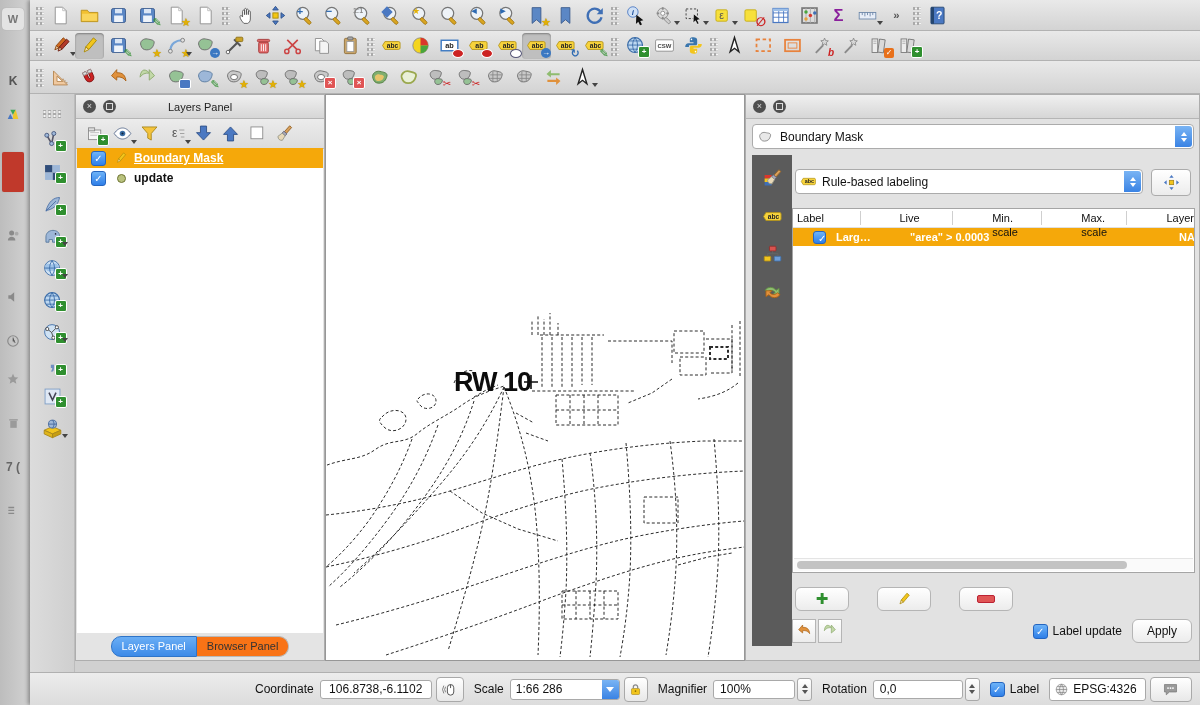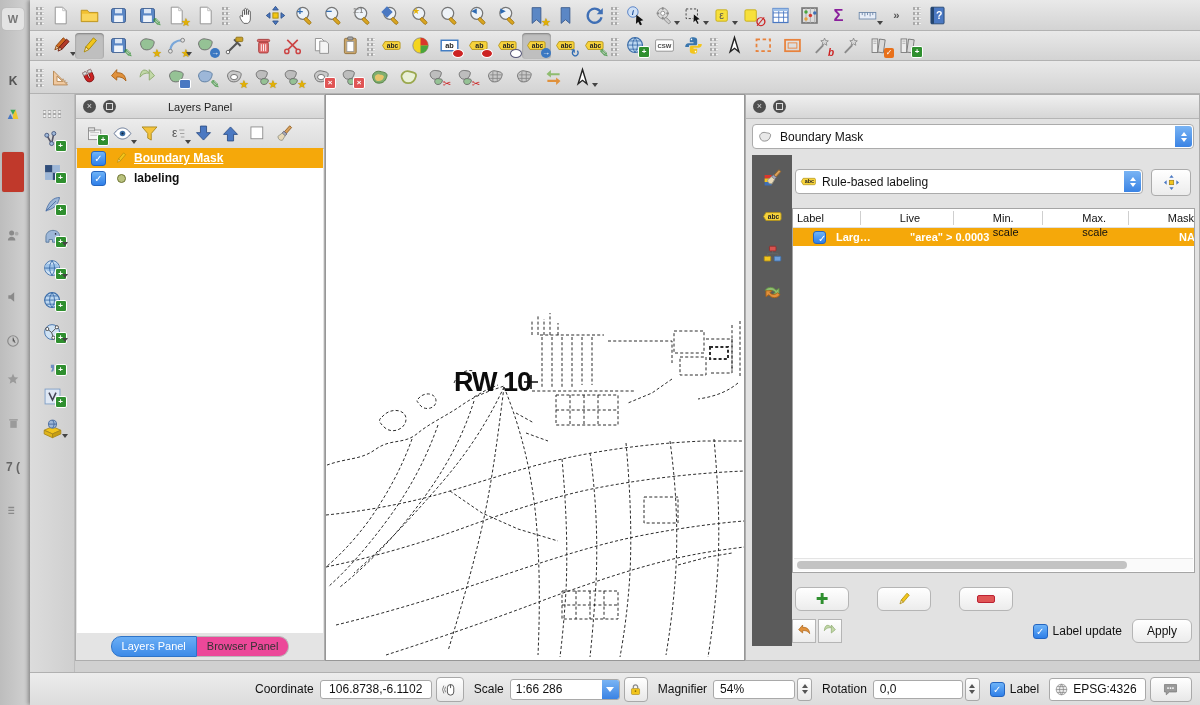--- a/index.html
+++ b/index.html
@@ -77,21 +77,21 @@
   .lp-list{position:absolute;top:53px;left:1px;right:1px;bottom:27px;background:#fff;}
   .lrow{height:20px;display:flex;align-items:center;font-size:12px;color:#111;padding-left:14px;}
   .lrow.sel{color:#fff;font-weight:bold;}
   .lrow.sel .lname{text-decoration:underline;}
   .lrow .lname{margin-left:6px;}
   .cbx{width:13px;height:13px;border-radius:3px;background:linear-gradient(#6db3f8,#2f7fe8);border:1px solid #2465c0;
     color:#fff;font-size:10px;line-height:13px;text-align:center;flex:none;}
   .lmark{width:14px;height:14px;margin-left:8px;flex:none;display:flex;align-items:center;justify-content:center;}
   .dotmark{width:7px;height:7px;border-radius:50%;background:#b9c27e;border:1px solid #6e7433;}
   .lp-tabs{position:absolute;left:0;right:0;bottom:3px;display:flex;justify-content:center;}
-  .seg{height:19px;line-height:19px;font-size:11px;padding:0 10px;background:#ec4899;border:1px solid #b9b9b9;color:#333;}
+  .seg{height:19px;line-height:19px;font-size:11px;padding:0 10px;background:#f97316;border:1px solid #b9b9b9;color:#333;}
   .seg.first{border-radius:10px 0 0 10px;}
   .seg.last{border-radius:0 10px 10px 0;border-left:none;}
   .seg.active{background:linear-gradient(#6aaef5,#3c8ae8);color:#fff;border-color:#2e74c8;}
 
   
   .map{position:absolute;left:295px;top:0;width:420px;height:567px;background:#fff;border:1px solid #979797;box-sizing:border-box;}
   .map svg{display:block;}
 
   
   .style-dock{left:715px;top:0;width:455px;height:567px;background:#e2e2e2;}
@@ -1140,21 +1140,21 @@
                   <use href="#g-pencil"></use>
                 </svg>
             </span>
             <span class="lname">Boundary Mask</span>
           </div>
           <div class="lrow" style="font-weight:bold;">
             <span class="cbx">✓</span>
             <span class="lmark">
                 <span class="dotmark"></span>
               </span>
-            <span class="lname">labeling</span>
+            <span class="lname">update</span>
           </div>
         </div>
         <div class="lp-tabs">
           <span class="seg first active">Layers Panel</span>
           <span class="seg last">Browser Panel</span>
         </div>
       </div>
 
       <div class="map">
         <svg width="418" height="565" viewBox="0 0 418 565">
@@ -1272,21 +1272,21 @@
                 </svg>
             </div>
           </div>
 
           <div class="rules">
             <div class="rhead">
               <span class="c1">Label</span>
               <span class="c2">Live</span>
               <span class="c3">Min. scale</span>
               <span class="c4">Max. scale</span>
-              <span class="c5" style="border-right:none">Mask</span>
+              <span class="c5" style="border-right:none">Layer</span>
             </div>
             <div class="rrow">
               <span class="c1" style="display:flex;align-items:center;">
                 <span class="cbx" style="margin:0 6px 0 16px;">✓</span>
                 <span>Larg…</span>
               </span>
               <span class="c2">"area" &gt; 0.0003</span>
               <span class="c3"></span>
               <span class="c4"></span>
               <span class="c5">NAM</span>
@@ -1345,21 +1345,21 @@
         <span class="darr">
             <i></i>
           </span>
       </span>
       <span class="minib" style="width:22px;">
         <svg width="15" height="15">
             <use href="#g-lock"></use>
           </svg>
       </span>
       <span class="slabel">Magnifier</span>
-      <span class="sinput" style="width:82px;justify-content:flex-start;padding-left:6px;">54%</span>
+      <span class="sinput" style="width:82px;justify-content:flex-start;padding-left:6px;">100%</span>
       <span class="spin">
           <i class="up"></i>
           <i class="dn"></i>
         </span>
       <span class="slabel">Rotation</span>
       <span class="sinput" style="width:90px;justify-content:flex-start;padding-left:6px;">0,0</span>
       <span class="spin">
           <i class="up"></i>
           <i class="dn"></i>
         </span>

